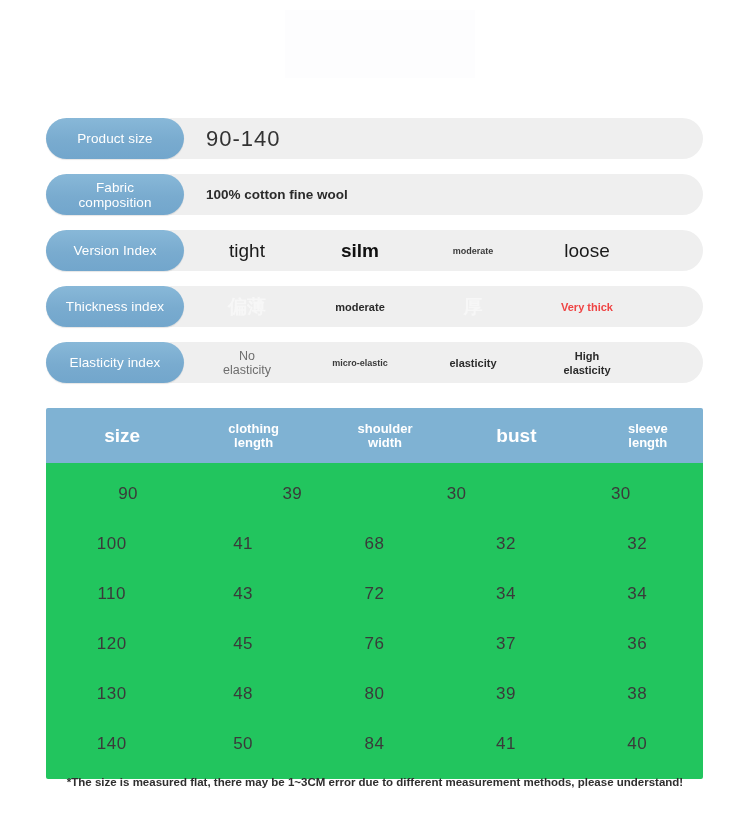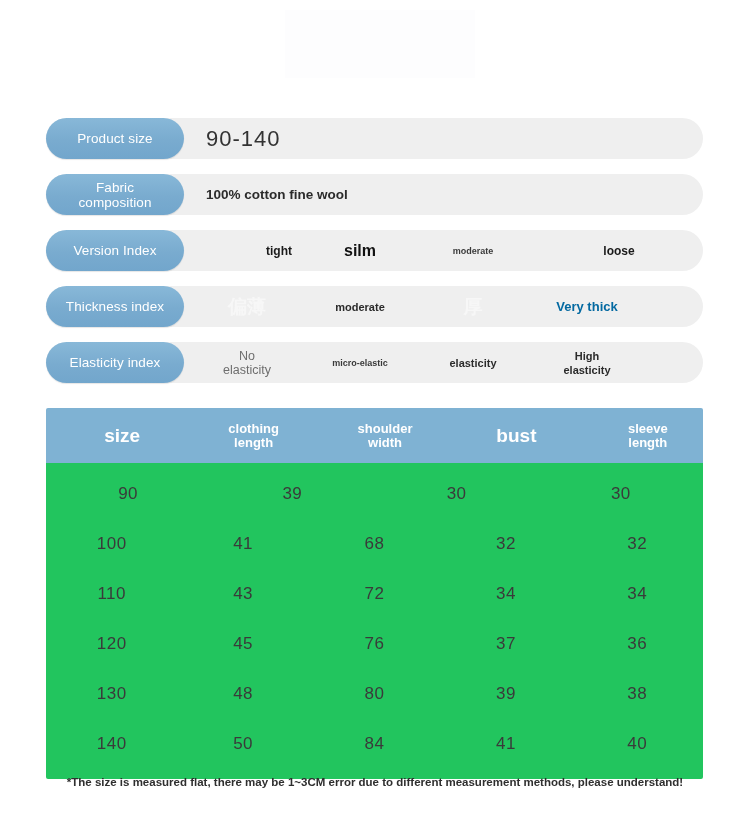--- a/index.html
+++ b/index.html
@@ -126,23 +126,23 @@
 
   
   .slot0 { left: 0px;   width: 126px; }
   .slot1 { left: 113px; width: 126px; }
   .slot2 { left: 226px; width: 126px; }
   .slot3 { left: 340px; width: 126px; }
 
   
   .w-xs   { font-size: 9px;  font-weight: bold; color: #3a3a3a; }
   .w-sm   { font-size: 11px; font-weight: bold; color: #2b2b2b; }
-  .w-md   { font-size: 13px; font-weight: bold; color: #0369a1; }
-  .w-lg   { font-size: 12px; font-weight: bold; color: #1a1a1a; margin-left: 32px; }
-  .w-xl   { font-size: 16px; font-weight: bold; color: #111; }
+  .w-md   { font-size: 11px; font-weight: bold; color: #ef4444; }
+  .w-lg   { font-size: 19px; font-weight: normal; color: #1a1a1a; }
+  .w-xl   { font-size: 19px; font-weight: bold; color: #111; }
   .w-faint{ font-size: 19px; font-weight: bold; color: #f7f7f7; }
   .w-grey { font-size: 12.5px; font-weight: normal; color: #6e6e6e; }
 
   
   .size-table {
     position: absolute;
     left: 46px;
     top: 408px;
     width: 657px;
     border-radius: 2px;

